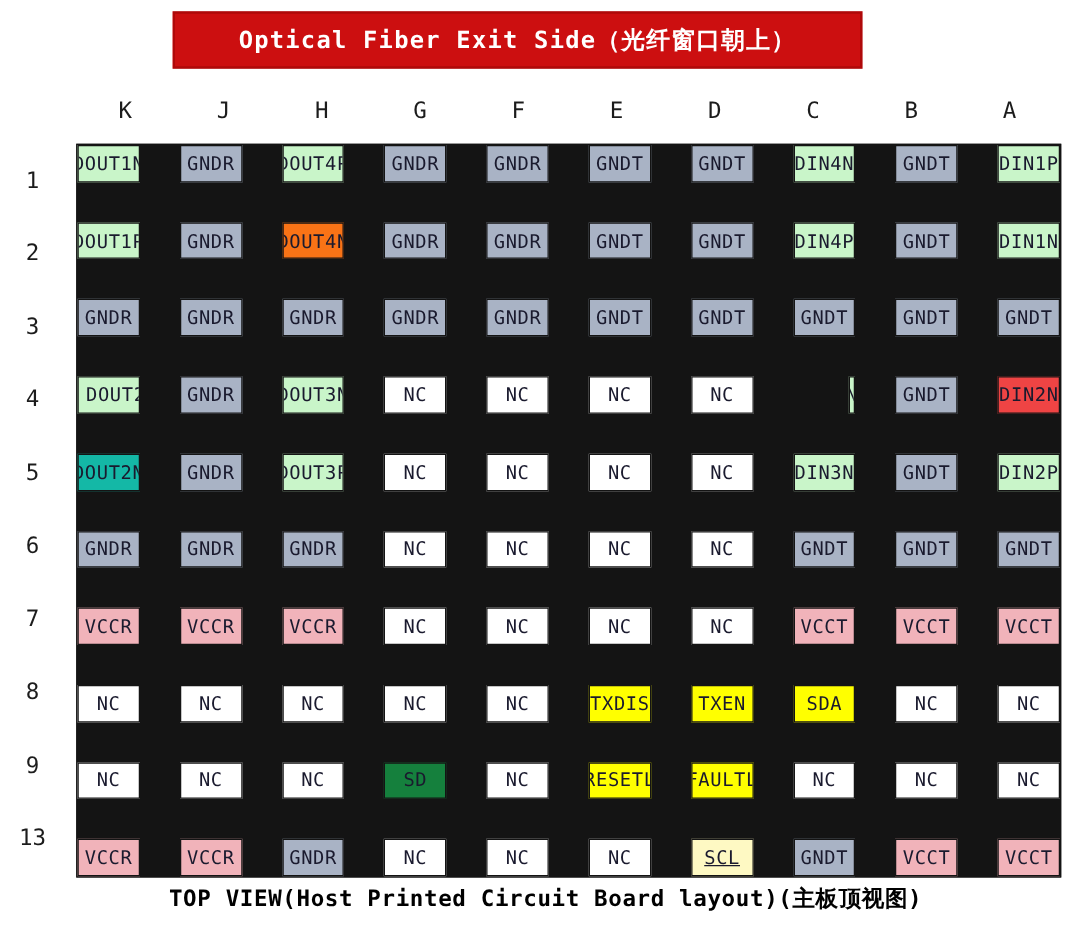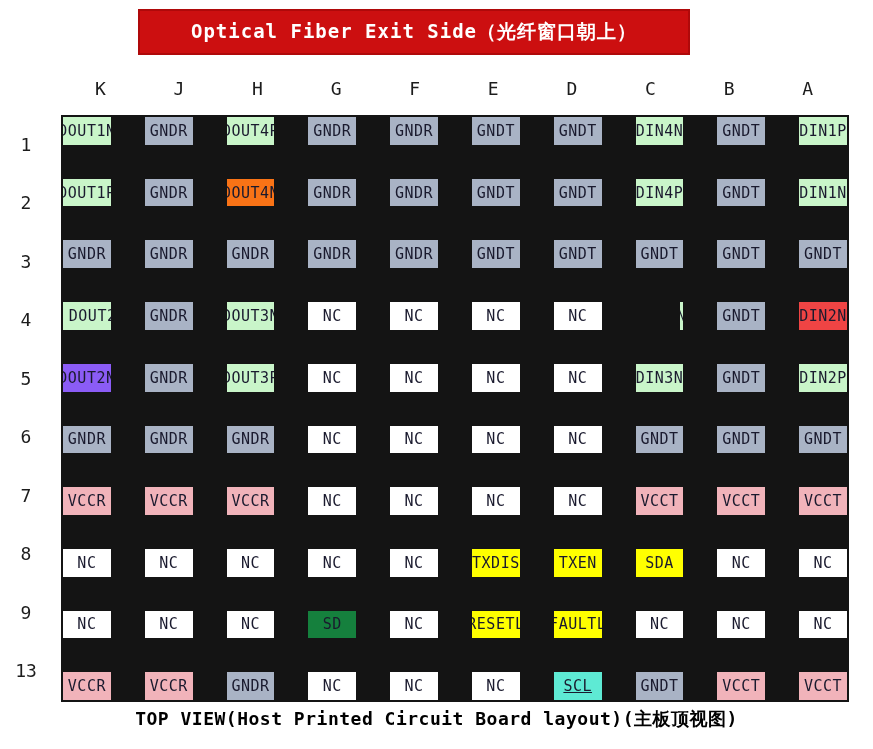--- a/index.html
+++ b/index.html
@@ -109,21 +109,21 @@
       <div class="cell" style="background: rgb(201, 245, 201); padding-left: 21px;">DOUT2P</div>
       <div class="cell" style="background: rgb(169, 179, 197);">GNDR</div>
       <div class="cell" style="background: rgb(201, 245, 201);">DOUT3N</div>
       <div class="cell" style="background: rgb(255, 255, 255);">NC</div>
       <div class="cell" style="background: rgb(255, 255, 255);">NC</div>
       <div class="cell" style="background: rgb(255, 255, 255);">NC</div>
       <div class="cell" style="background: rgb(255, 255, 255);">NC</div>
       <div class="cell" style="background: rgb(201, 245, 201); margin-left: 44px;">DIN3P</div>
       <div class="cell" style="background: rgb(169, 179, 197);">GNDT</div>
       <div class="cell" style="background: #ef4444;">DIN2N</div>
-      <div class="cell" style="background: #8b5cf6;">DOUT2N</div>
+      <div class="cell" style="background: #14b8a6;">DOUT2N</div>
       <div class="cell" style="background: rgb(169, 179, 197);">GNDR</div>
       <div class="cell" style="background: rgb(201, 245, 201);">DOUT3P</div>
       <div class="cell" style="background: rgb(255, 255, 255);">NC</div>
       <div class="cell" style="background: rgb(255, 255, 255);">NC</div>
       <div class="cell" style="background: rgb(255, 255, 255);">NC</div>
       <div class="cell" style="background: rgb(255, 255, 255);">NC</div>
       <div class="cell" style="background: rgb(201, 245, 201);">DIN3N</div>
       <div class="cell" style="background: rgb(169, 179, 197);">GNDT</div>
       <div class="cell" style="background: rgb(201, 245, 201);">DIN2P</div>
       <div class="cell" style="background: rgb(169, 179, 197);">GNDR</div>
@@ -165,19 +165,19 @@
       <div class="cell" style="background: rgb(255, 255, 0);">FAULTL</div>
       <div class="cell" style="background: rgb(255, 255, 255);">NC</div>
       <div class="cell" style="background: rgb(255, 255, 255);">NC</div>
       <div class="cell" style="background: rgb(255, 255, 255);">NC</div>
       <div class="cell" style="background: rgb(241, 179, 186);">VCCR</div>
       <div class="cell" style="background: rgb(241, 179, 186);">VCCR</div>
       <div class="cell" style="background: rgb(169, 179, 197);">GNDR</div>
       <div class="cell" style="background: rgb(255, 255, 255);">NC</div>
       <div class="cell" style="background: rgb(255, 255, 255);">NC</div>
       <div class="cell" style="background: rgb(255, 255, 255);">NC</div>
-      <div class="cell" style="background: #5eead4; text-decoration: underline;">SCL</div>
+      <div class="cell" style="background: #fef9c3; text-decoration: underline;">SCL</div>
       <div class="cell" style="background: rgb(169, 179, 197);">GNDT</div>
       <div class="cell" style="background: rgb(241, 179, 186);">VCCT</div>
       <div class="cell" style="background: rgb(241, 179, 186);">VCCT</div>
     </div>
   <div class="caption">TOP VIEW(Host Printed Circuit Board layout)(主板顶视图)</div>
 </div>
 
 </body></html>

